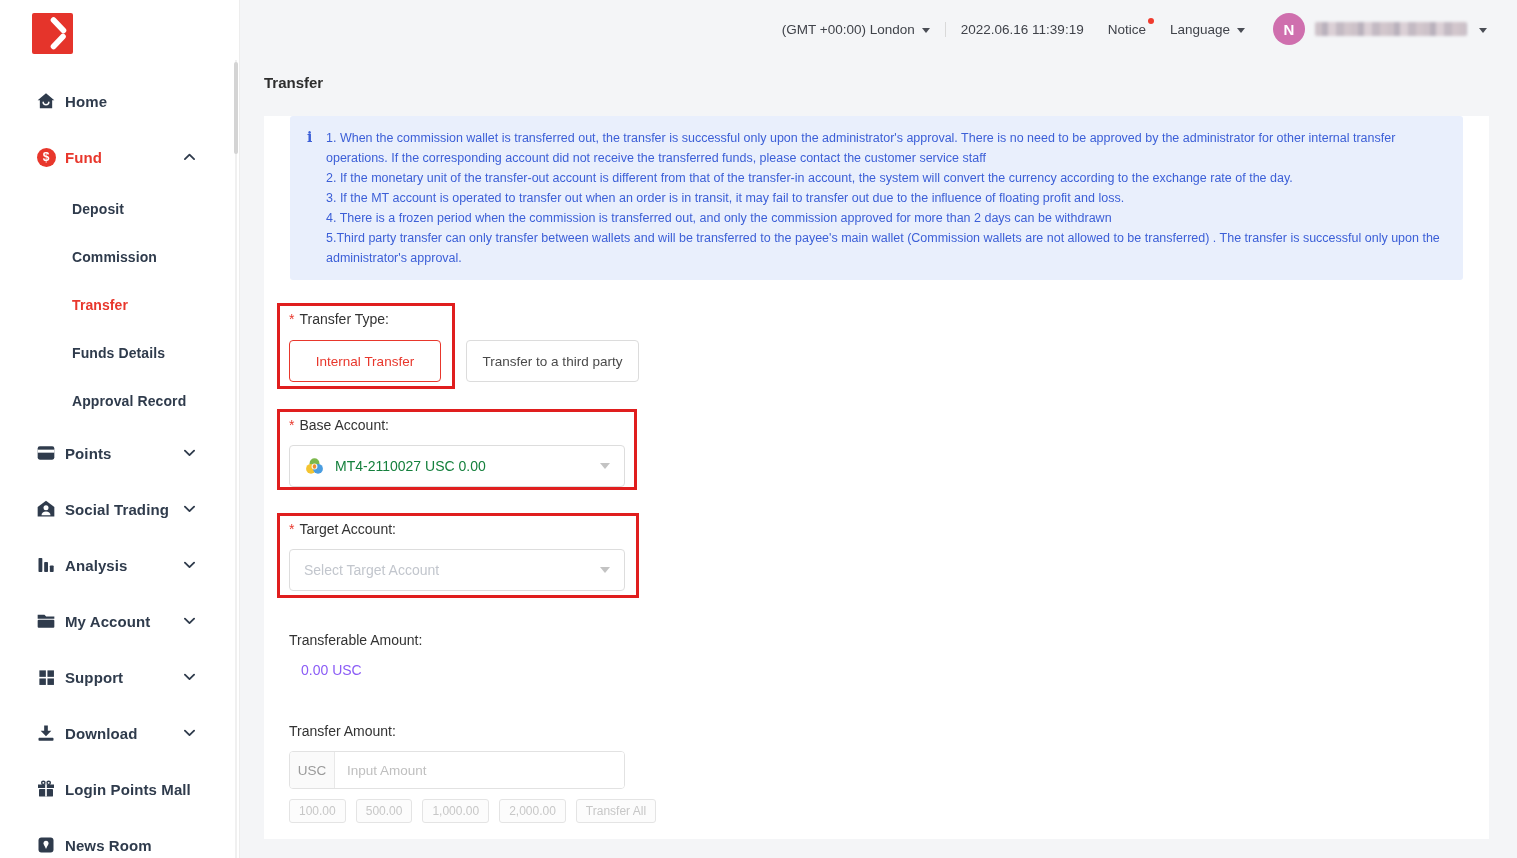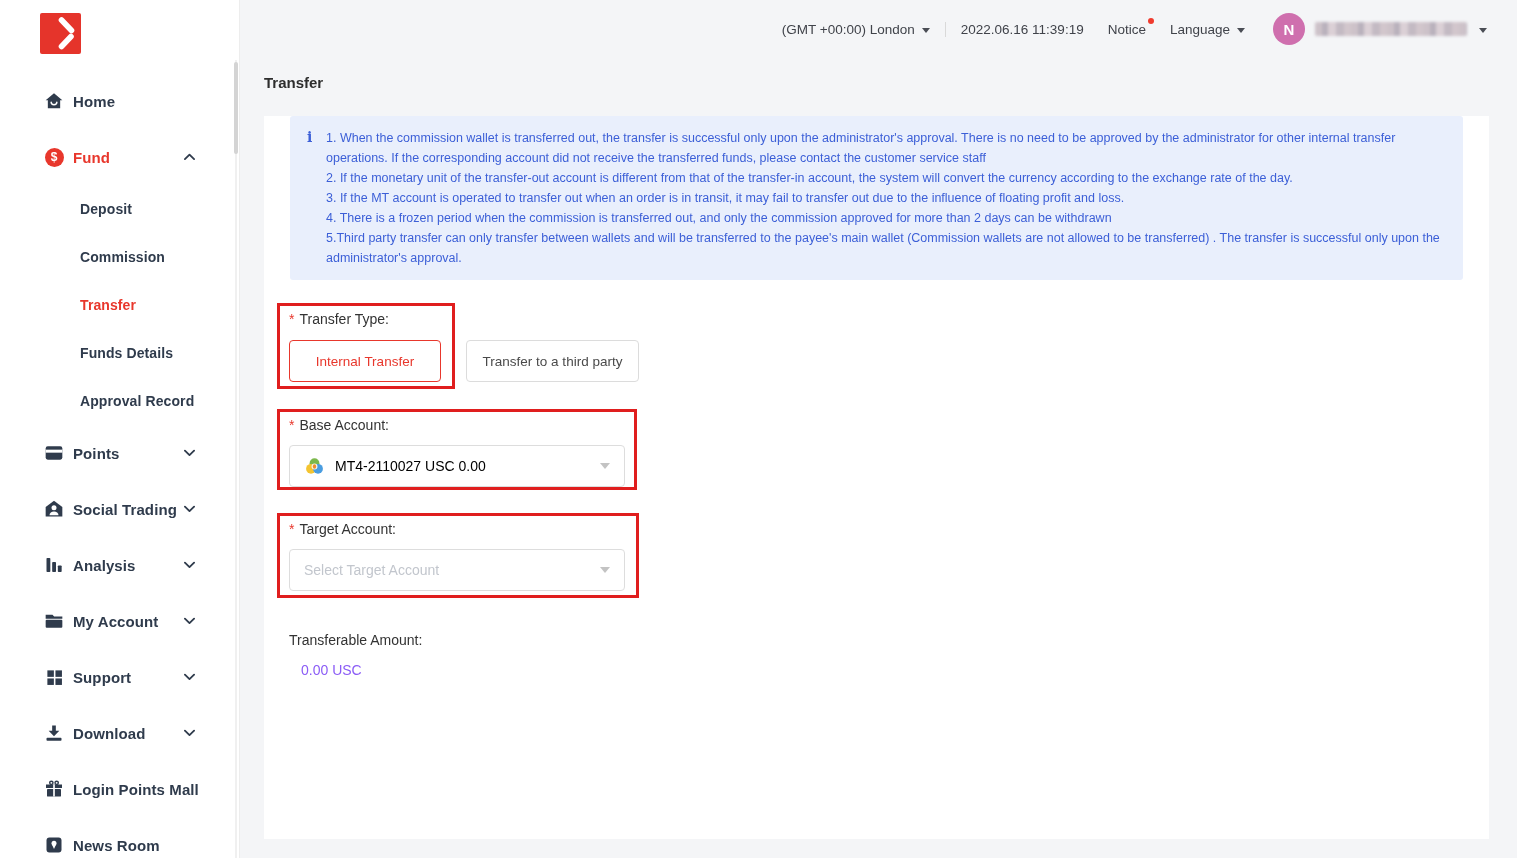--- a/index.html
+++ b/index.html
@@ -1,20 +1,20 @@
 <!DOCTYPE html>
 <html><head>
 <meta charset="utf-8">
 <style>
   * { box-sizing: border-box; margin: 0; padding: 0; }
   html,body { width:1517px; height:858px; overflow:hidden; }
   body { font-family:"Liberation Sans","DejaVu Sans",sans-serif; background:#f4f5f7; color:#333; }
 
   
-  .sidebar { position:fixed; left:0; top:0; width:240px; height:858px; background:#fff; border-right:1px solid #ededed; z-index:5;padding-left:8px; }
+  .sidebar { position:fixed; left:0; top:0; width:240px; height:858px; background:#fff; border-right:1px solid #ededed; z-index:5; }
   .logo { margin:13px 0 0 32px; width:41px; height:41px; display:block; }
   .nav { margin-top:19px; }
   .nav-item { height:56px; display:flex; align-items:center; padding-left:36px; cursor:pointer; }
   .nav-sub { height:48px; display:flex; align-items:center; padding-left:64px; cursor:pointer; }
   .nav-icon { width:20px; height:20px; display:inline-flex; align-items:center; justify-content:center; flex:0 0 20px; }
   .nav-label { margin-left:9px; font-size:15px; font-weight:700; color:#2f3b4c; letter-spacing:.1px; }
   .nav-sub .nav-label { margin-left:8px; font-size:14px; }
   .nav-chevron { margin-left:auto; margin-right:44px; display:inline-flex; }
   .red { color:#e8372c !important; }
   .fund-badge { width:19px; height:19px; border-radius:50%; background:#e8372c; color:#fff; font-size:12px; font-weight:700; display:inline-flex; align-items:center; justify-content:center; }
@@ -50,21 +50,21 @@
 
   .sec-tt { margin-top:31px; }
   .btn-row { margin-top:13px; display:flex; }
   .type-btn { height:42px; border-radius:4px; background:#fff; font-size:13.5px; display:inline-flex; align-items:center; justify-content:center; cursor:pointer; }
   .type-btn.selected { width:152px; border:1px solid #e8372c; color:#e8372c; }
   .type-btn.plain { width:173px; border:1px solid #dcdcdc; color:#4a4a4a; margin-left:25px; }
 
   .sec-base { margin-top:35px; }
   .sec-target { margin-top:34px; }
   .select-box { margin-top:12px; width:336px; height:42px; border:1px solid #ddd; border-radius:4px; background:#fff; display:flex; align-items:center; padding:0 14px; cursor:pointer; }
-  .select-text { font-size:14px; color:#000000; margin-left:10px; }
+  .select-text { font-size:14px; color:#15803d; margin-left:10px; }
   .select-placeholder { font-size:14px; color:#c2c6cd; }
   .select-caret { margin-left:auto; width:0; height:0; border-left:5px solid transparent; border-right:5px solid transparent; border-top:6px solid #c3c3c3; }
   .mt4-ico { width:21px; height:21px; flex:0 0 21px; }
 
   .sec-transferable { margin-top:41px; }
   .amount-value { margin-top:14px; font-size:14px; color:#8b5cf6;margin-left:12px; }
 
   .sec-amount { margin-top:45px; }
   .input-group { margin-top:12px; width:336px; height:38px; border:1px solid #e2e2e2; border-radius:4px; display:flex; overflow:hidden; background:#fff; }
   .currency-tag { width:45px; background:#fafafa; border-right:1px solid #e8e8e8; color:#9a9a9a; font-size:13.5px; display:flex; align-items:center; justify-content:center; }
@@ -320,16 +320,30 @@
           <span class="select-placeholder" style="margin-left:0;">Select Target Account</span>
           <span class="select-caret"></span>
         </div>
       </div>
 
       <div class="section sec-transferable">
         <div class="field-label">Transferable Amount:</div>
         <div class="amount-value">0.00 USC</div>
       </div>
 
+      <div class="section sec-amount">
+        <div class="field-label">Transfer Amount:</div>
+        <div class="input-group">
+          <span class="currency-tag">USC</span>
+          <input class="amount-input" type="text" placeholder="Input Amount" style="">
+        </div>
+        <div class="chip-row">
+          <span class="chip">100.00</span>
+          <span class="chip">500.00</span>
+          <span class="chip">1,000.00</span>
+          <span class="chip">2,000.00</span>
+          <span class="chip">Transfer All</span>
+        </div>
+      </div>
 
     </div>
   </div>
 </div>
 
 </body></html>

